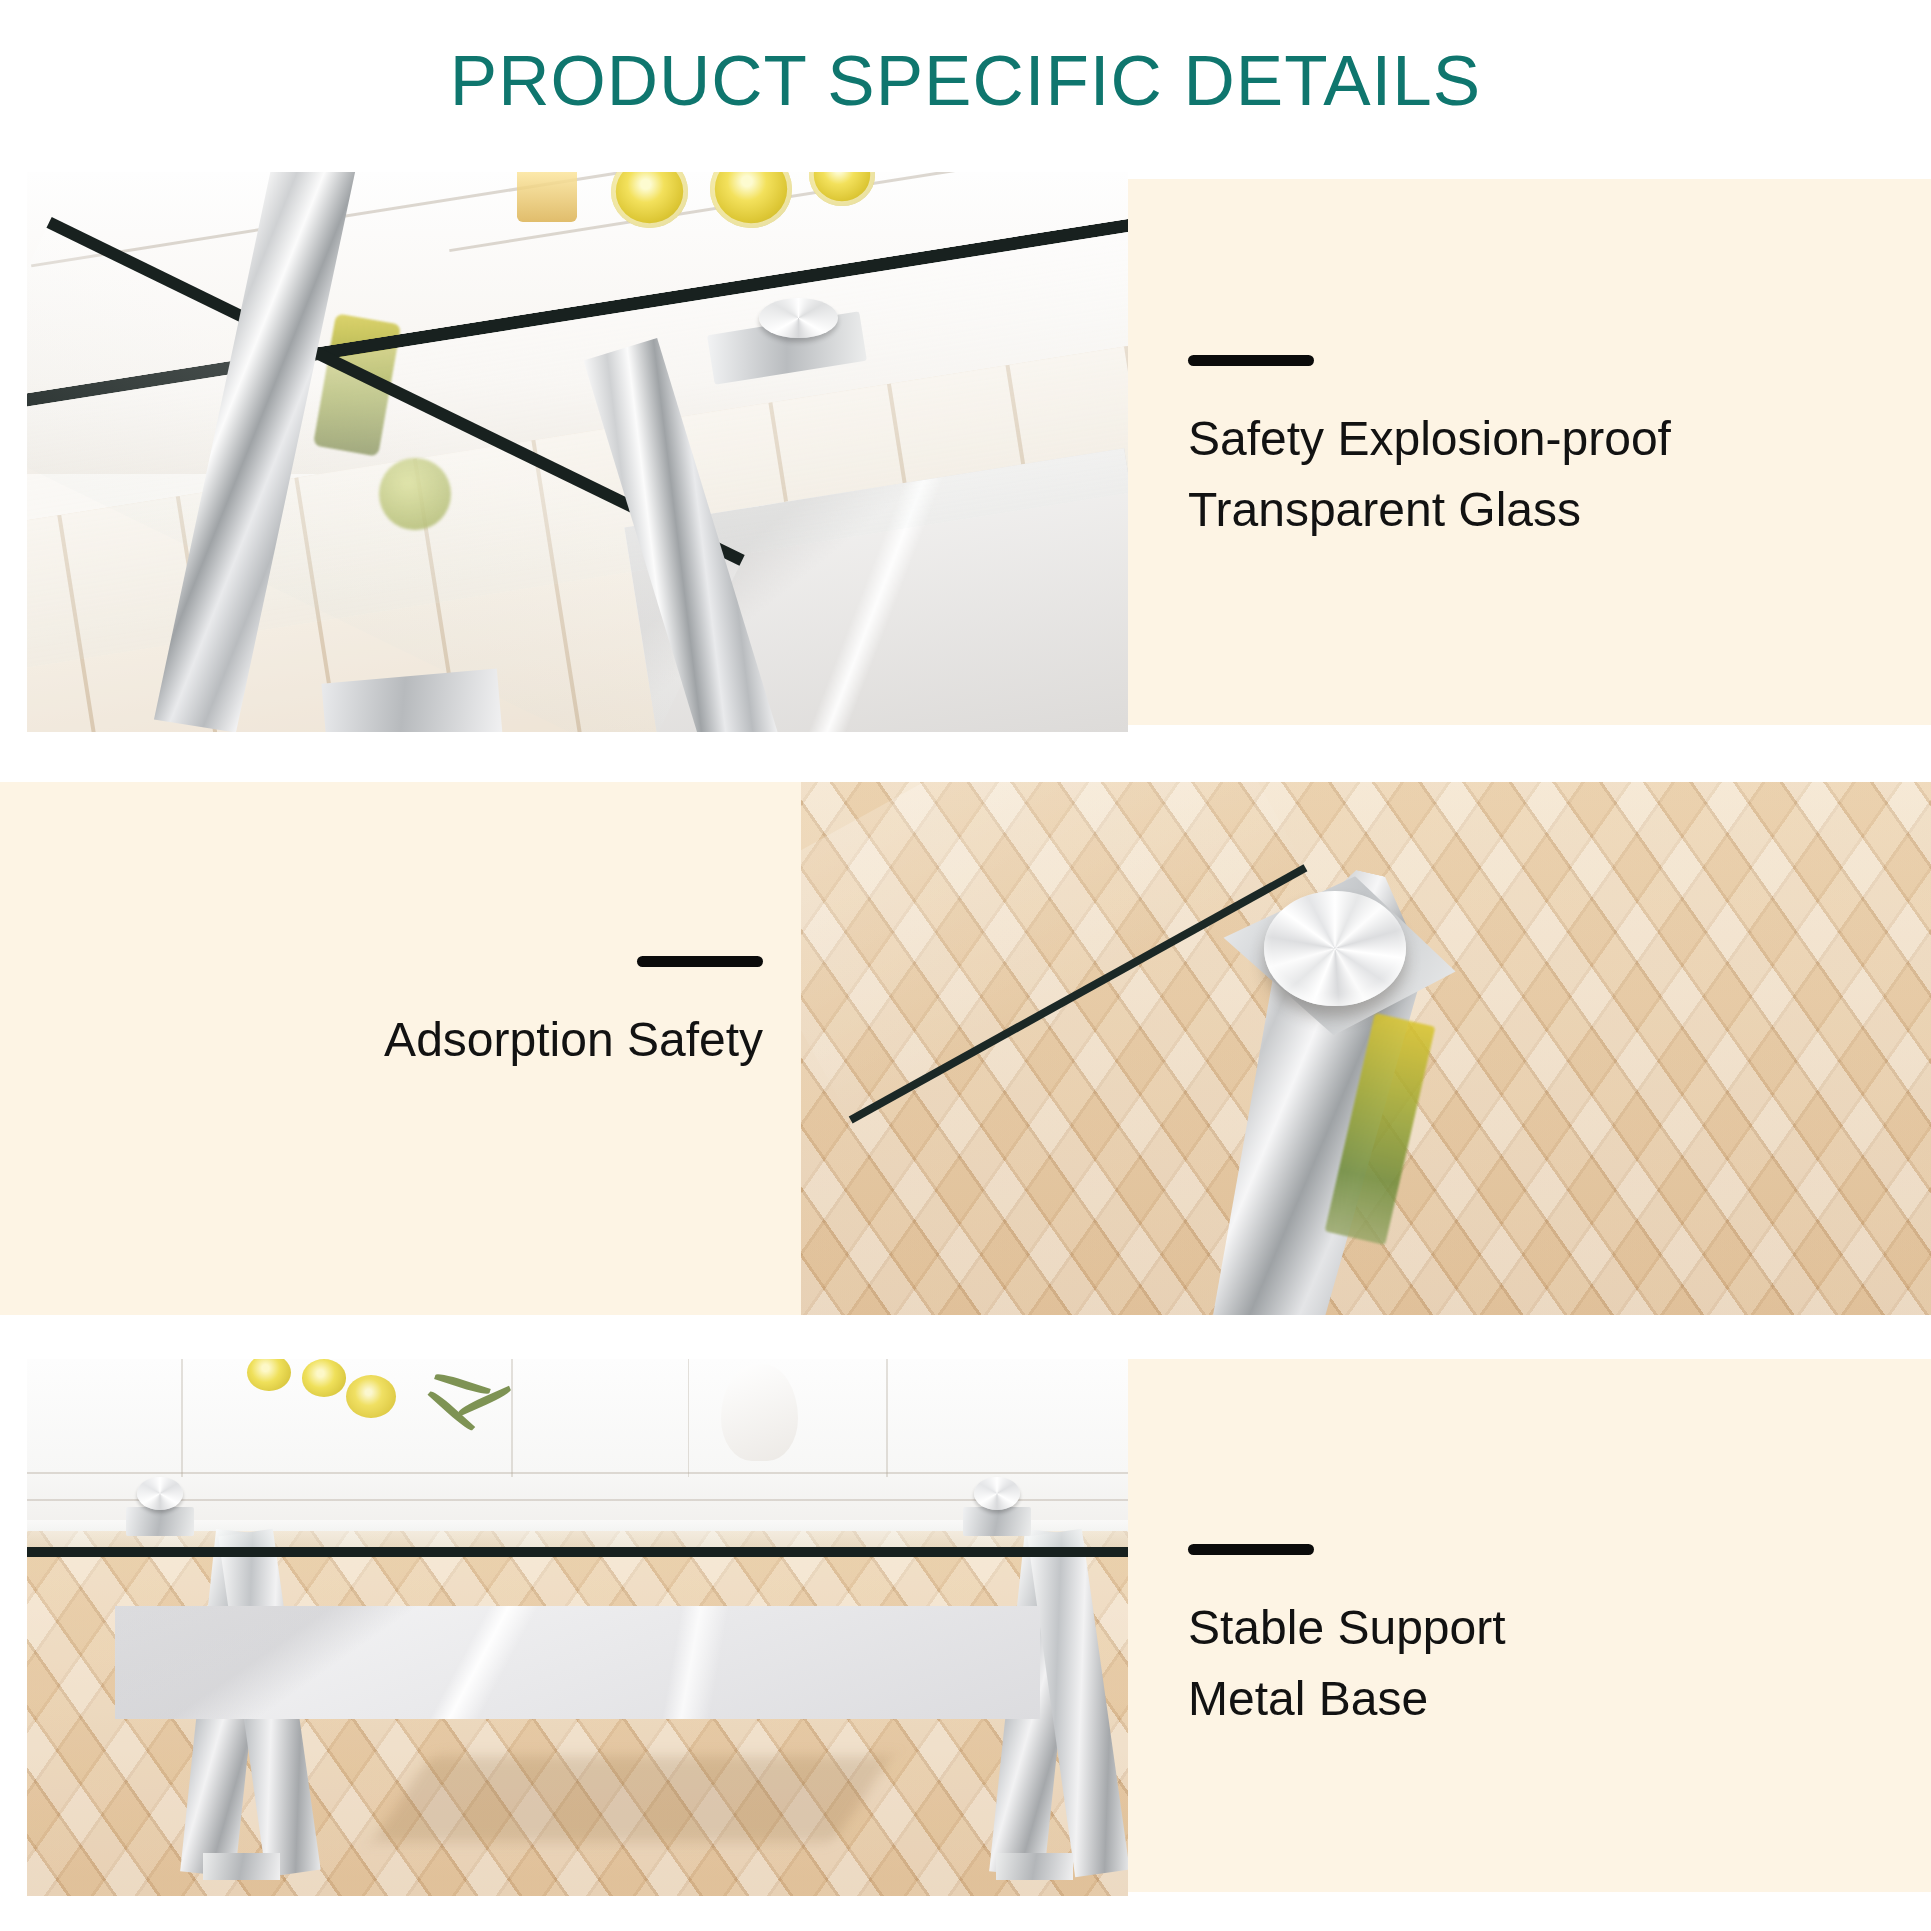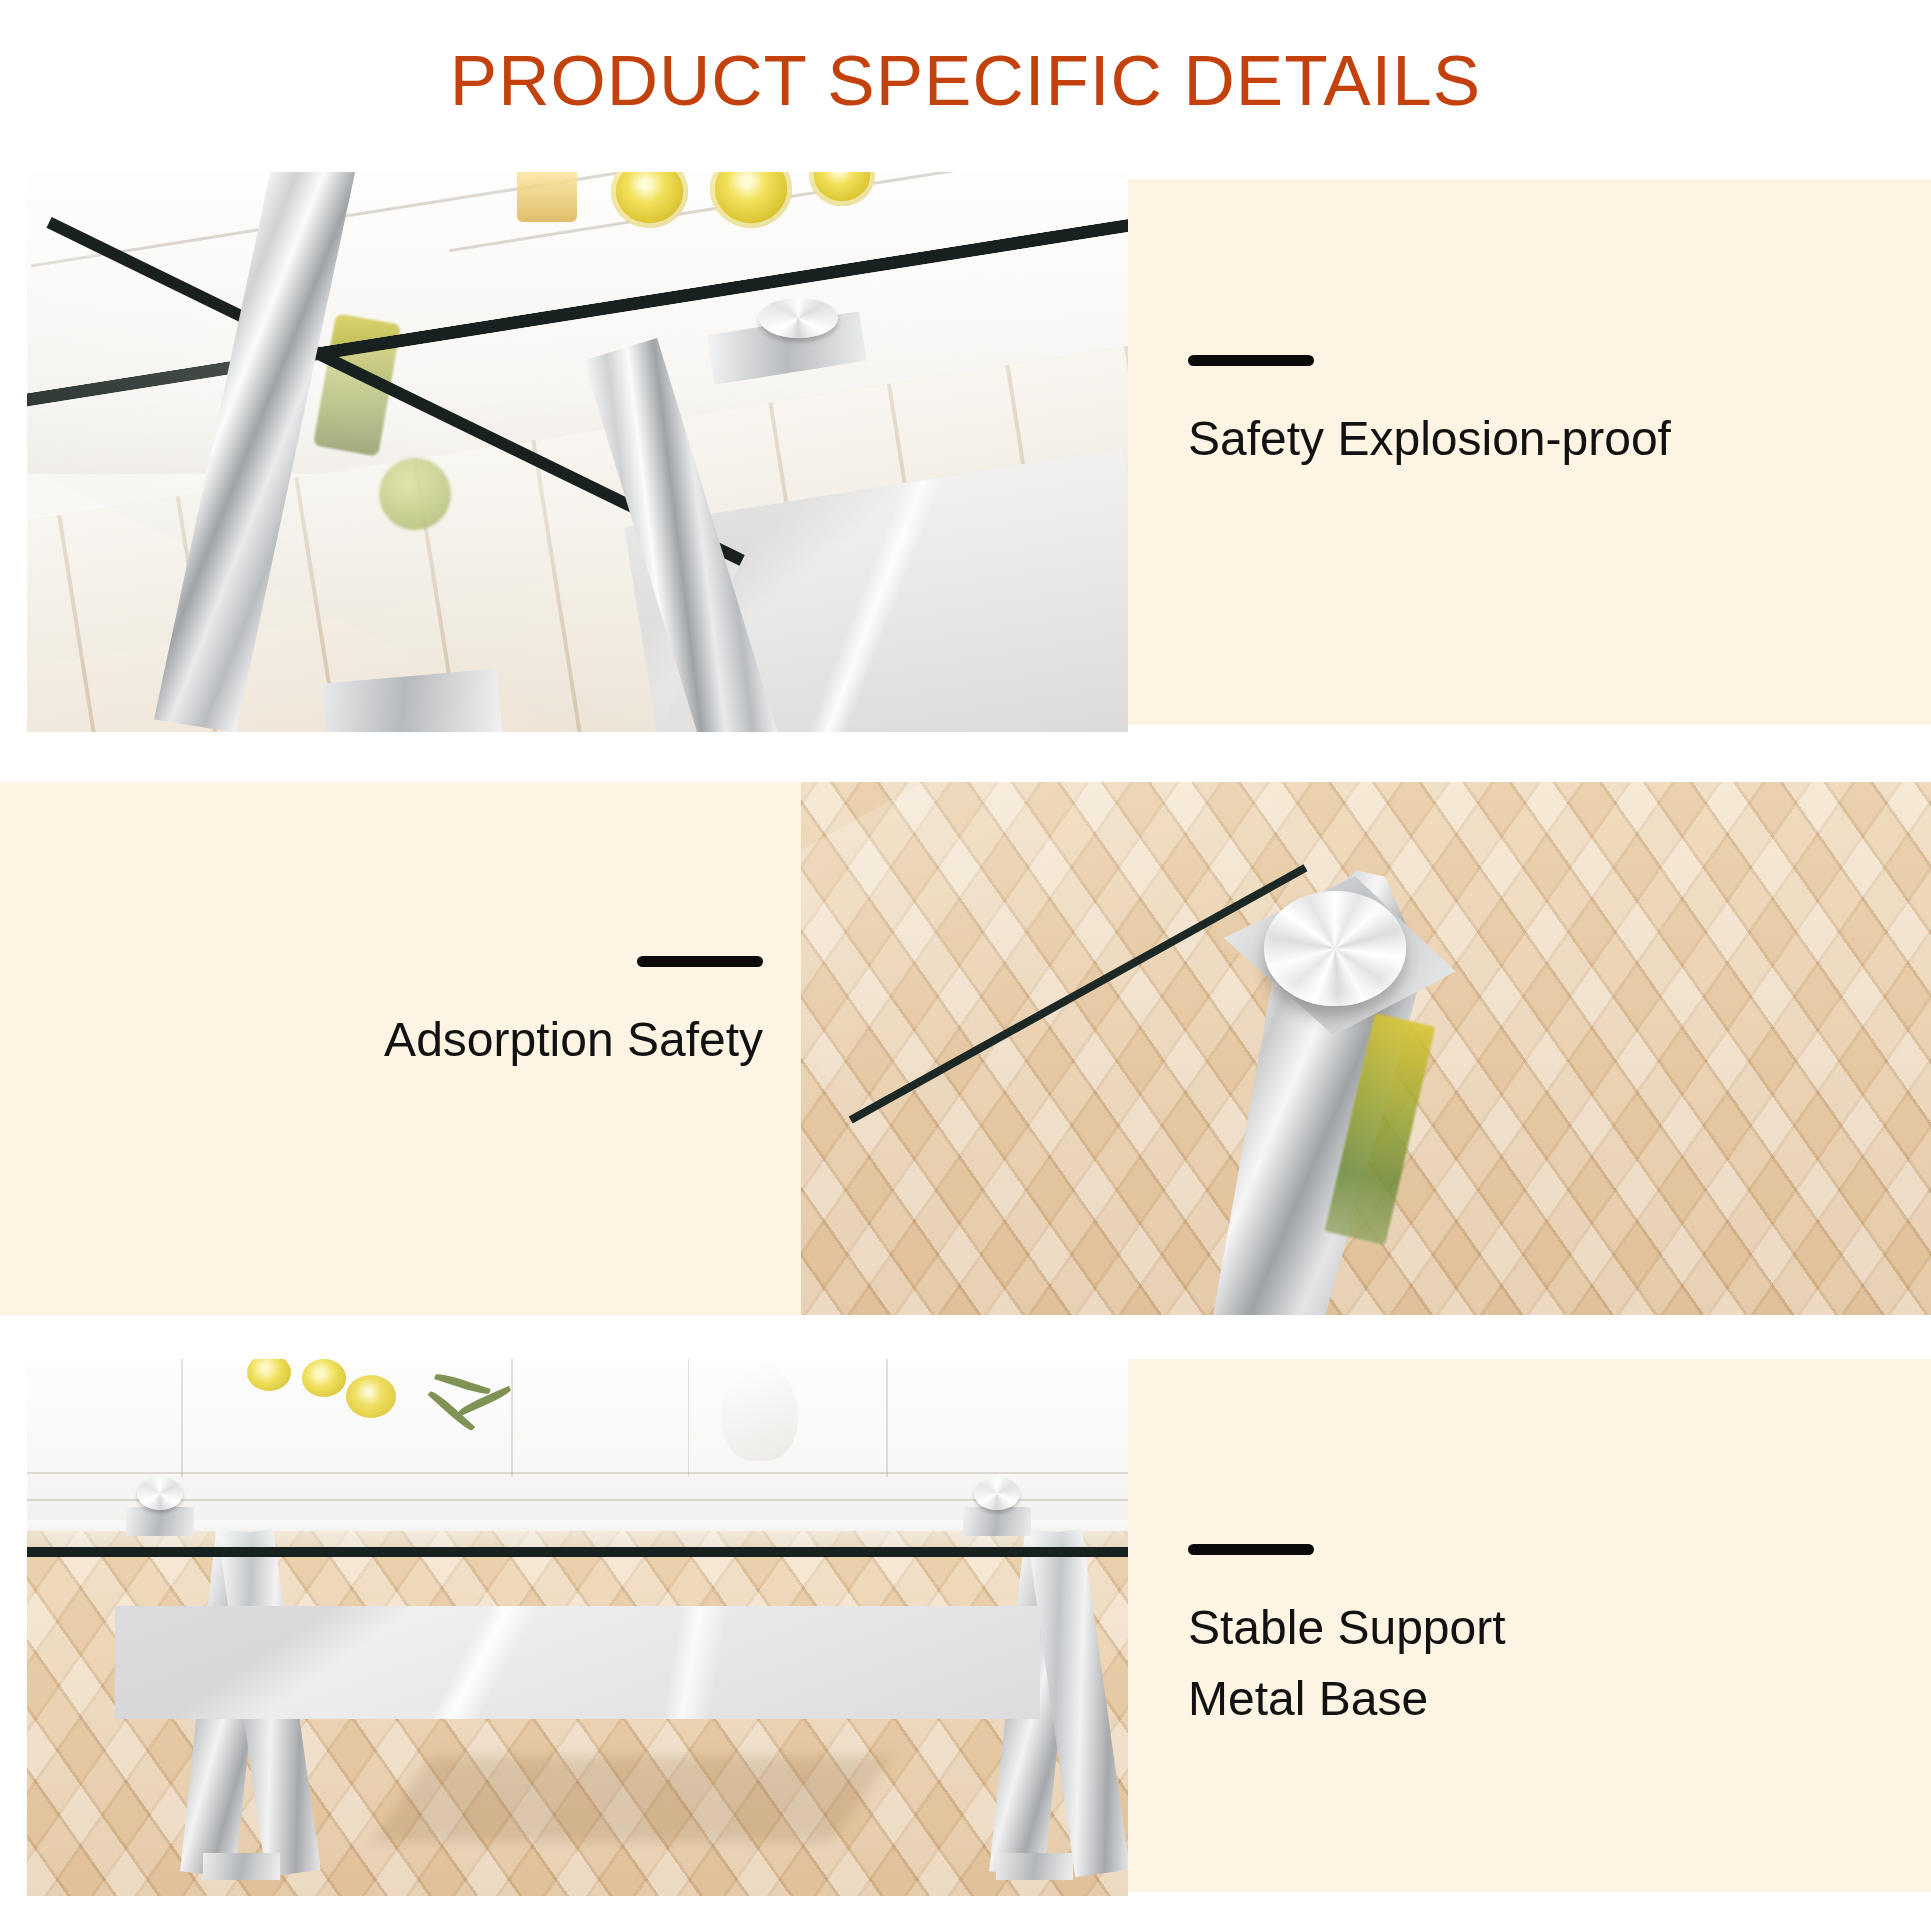--- a/index.html
+++ b/index.html
@@ -20,21 +20,21 @@
   
   .page-title {
     position: absolute;
     left: 0;
     top: 42px;
     width: 1931px;
     text-align: center;
     font-size: 71px;
     line-height: 77px;
     letter-spacing: 1px;
-    color: #c2410c;
+    color: #0f766e;
     font-weight: 400;
     white-space: nowrap;
   }
 
   
   .row { position: absolute; left: 0; width: 1931px; }
   #row-1 { top: 172px;  height: 560px; }
   #row-2 { top: 782px;  height: 533px; }
   #row-3 { top: 1359px; height: 537px; }
 
@@ -270,20 +270,21 @@
       <div class="p1-disc"></div>
       <div class="p1-foot"></div>
     </div>
   </div>
 
   <div class="cream-panel"></div>
 
   <div class="caption">
     <span class="rule"></span>
     <span class="caption-line">Safety Explosion-proof</span>
+    <span class="caption-line">Transparent Glass</span>
   </div>
 </div>
 
 <div class="row" id="row-2">
 
   <div class="cream-panel"></div>
 
   <div class="photo">
     <div class="art" id="art-2">
       <div class="wood-herring"></div>

